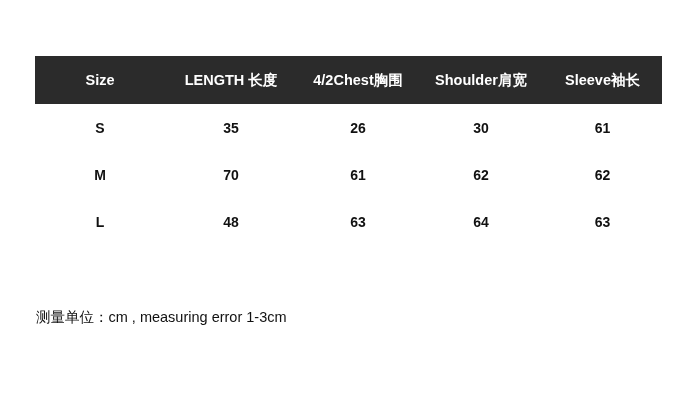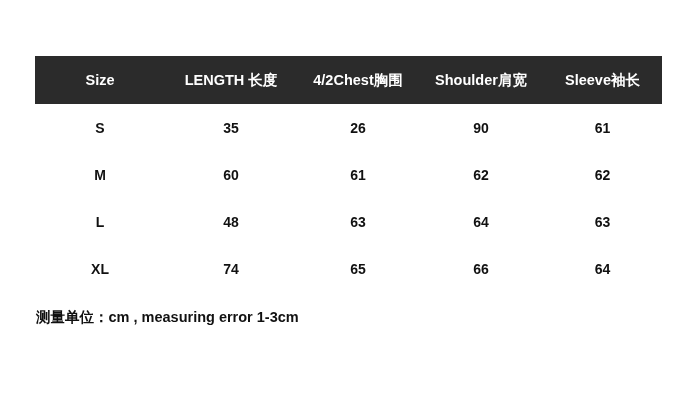--- a/index.html
+++ b/index.html
@@ -53,21 +53,21 @@
   col.c0 { width: 130px; }
   col.c1 { width: 132px; }
   col.c2 { width: 122px; }
   col.c3 { width: 124px; }
   col.c4 { width: 119px; }
   .note {
     position: absolute;
     left: 36px;
     top: 308px;
     font-size: 14.5px;
-    font-weight: bold;
+    font-weight: normal;
     color: #111111;
     white-space: nowrap;
   }
 </style>
 </head>
 <body>
 
 <div class="page">
 
   <div class="size-table-wrap">
@@ -86,43 +86,36 @@
           <th>4/2Chest胸围</th>
           <th>Shoulder肩宽</th>
           <th>Sleeve袖长</th>
         </tr>
       </thead>
       <tbody>
         <tr>
           <td>S</td>
           <td>35</td>
           <td>26</td>
-          <td>90</td>
+          <td>30</td>
           <td>61</td>
         </tr>
         <tr>
           <td>M</td>
-          <td>60</td>
+          <td>70</td>
           <td>61</td>
           <td>62</td>
           <td>62</td>
         </tr>
         <tr>
           <td>L</td>
           <td>48</td>
           <td>63</td>
           <td>64</td>
           <td>63</td>
         </tr>
-        <tr>
-          <td>XL</td>
-          <td>74</td>
-          <td>65</td>
-          <td>66</td>
-          <td>64</td>
-        </tr>
       </tbody>
     </table>
   </div>
 
   <div class="note">测量单位：cm , measuring error 1-3cm</div>
 
 </div>
 
 </body></html>

